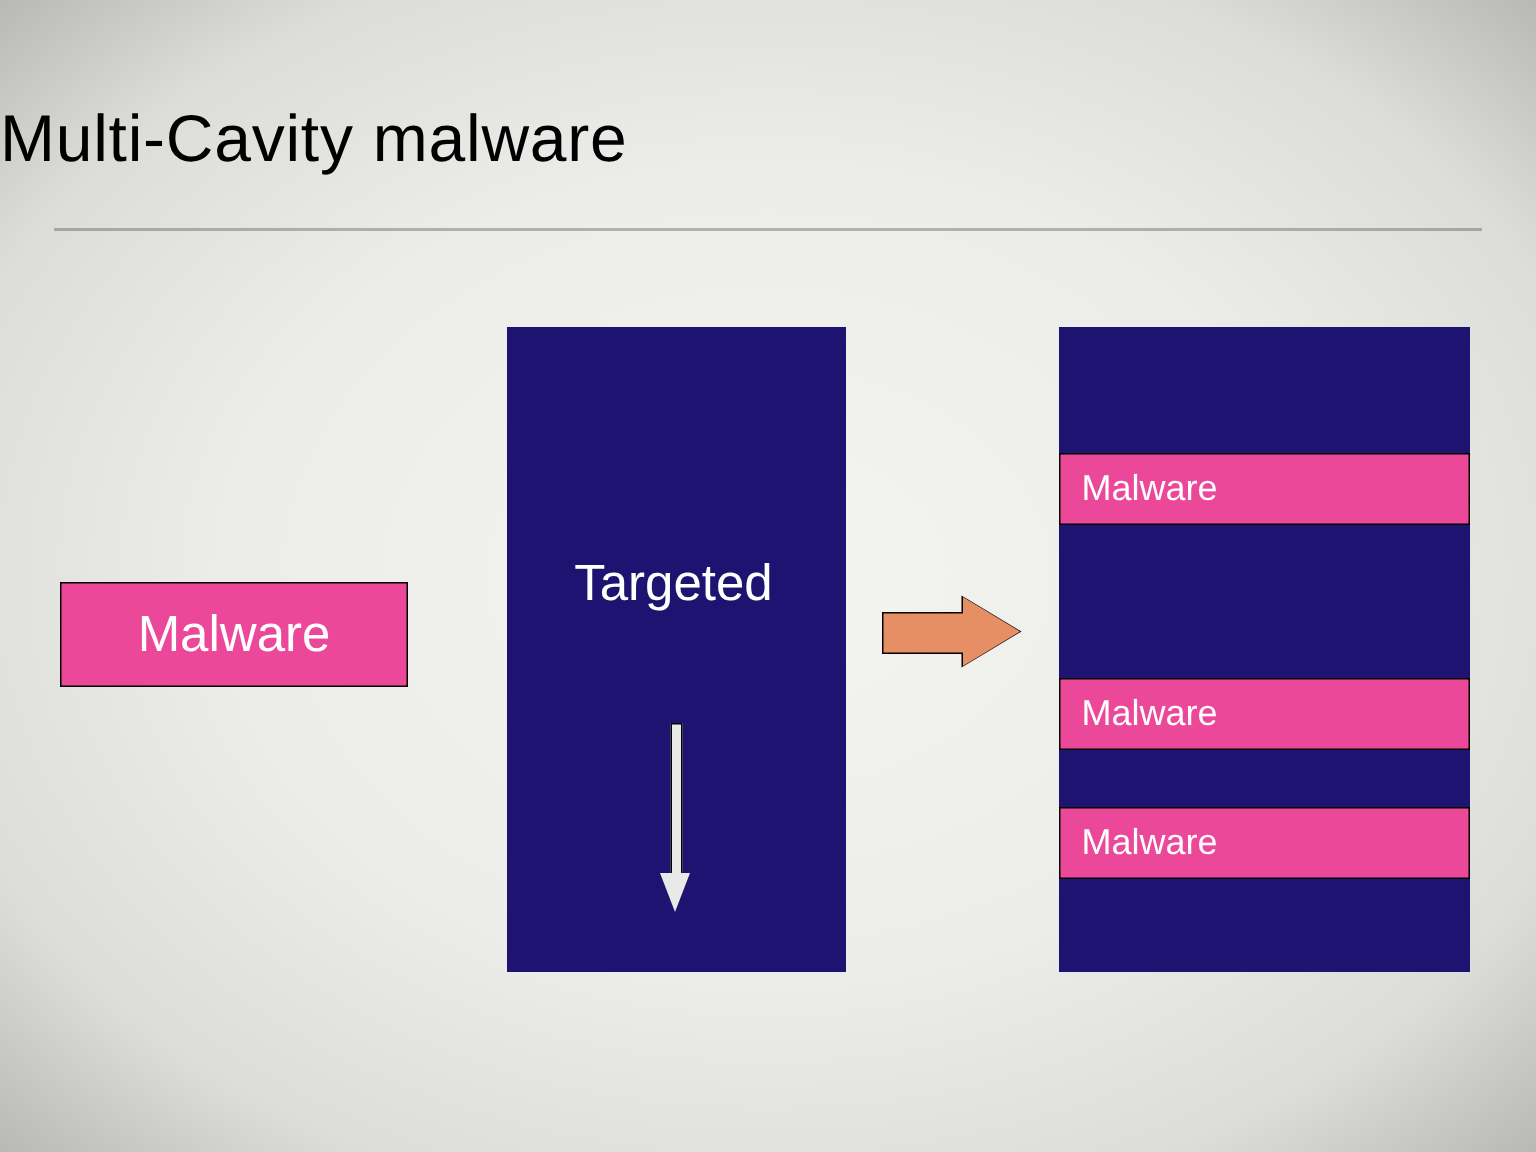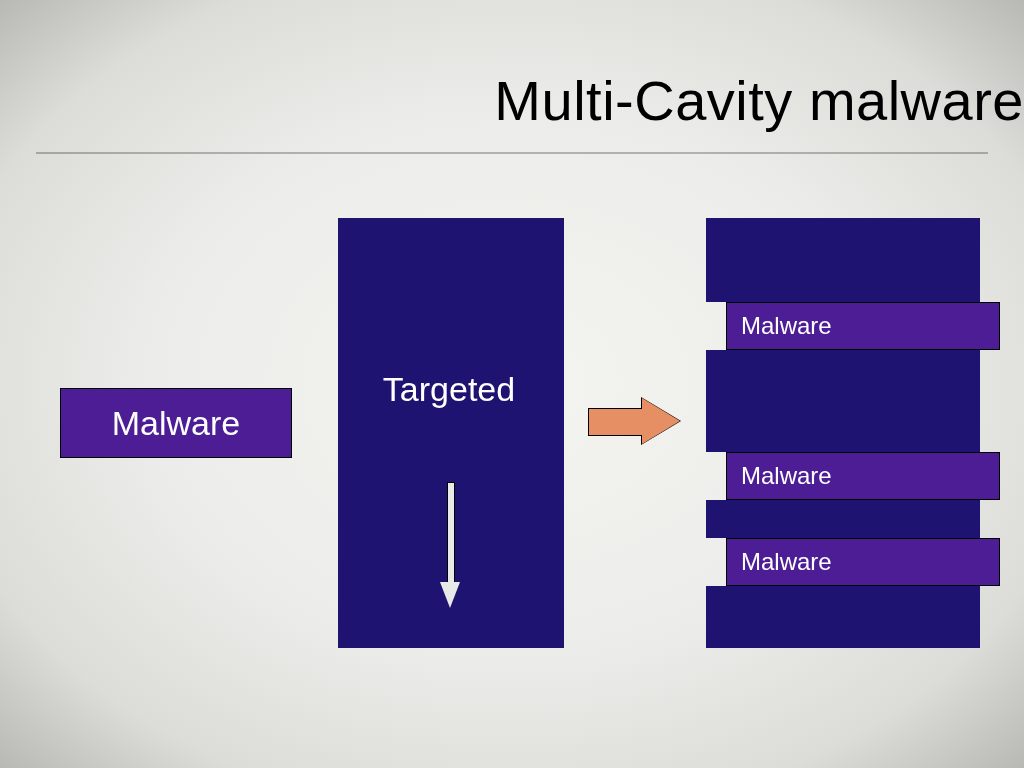--- a/index.html
+++ b/index.html
@@ -12,38 +12,38 @@
   }
   body {
     background: radial-gradient(ellipse at center, #f4f4f0 0%, #ececea 50%, #dcdcd8 80%, #b8b8b4 100%);
     position: relative;
   }
   .title {
     position: absolute;
     left: 0;
     right: 0;
     top: 68px;
-    text-align: right;
-    font-size: 56px;
+    text-align: left;
+    font-size: 44px;
     color: #000;
     font-weight: 400;
     letter-spacing: 0.5px;
   }
   .title-underline {
     position: absolute;
     left: 36px;
     right: 36px;
     top: 152px;
     height: 0;
     border-bottom: 2px solid rgba(0,0,0,0.25);
   }
 
   
   .navy { background: #1e1370; }
-  .maroon { background: #4c1d95; border: 1px solid #000; margin-left: 20px; }
+  .maroon { background: #ec4899; border: 1px solid #000; }
 
   .box { position: absolute; box-sizing: border-box; }
 
   
   .left-malware {
     left: 40px;
     top: 388px;
     width: 232px;
     height: 70px;
     display: flex;

